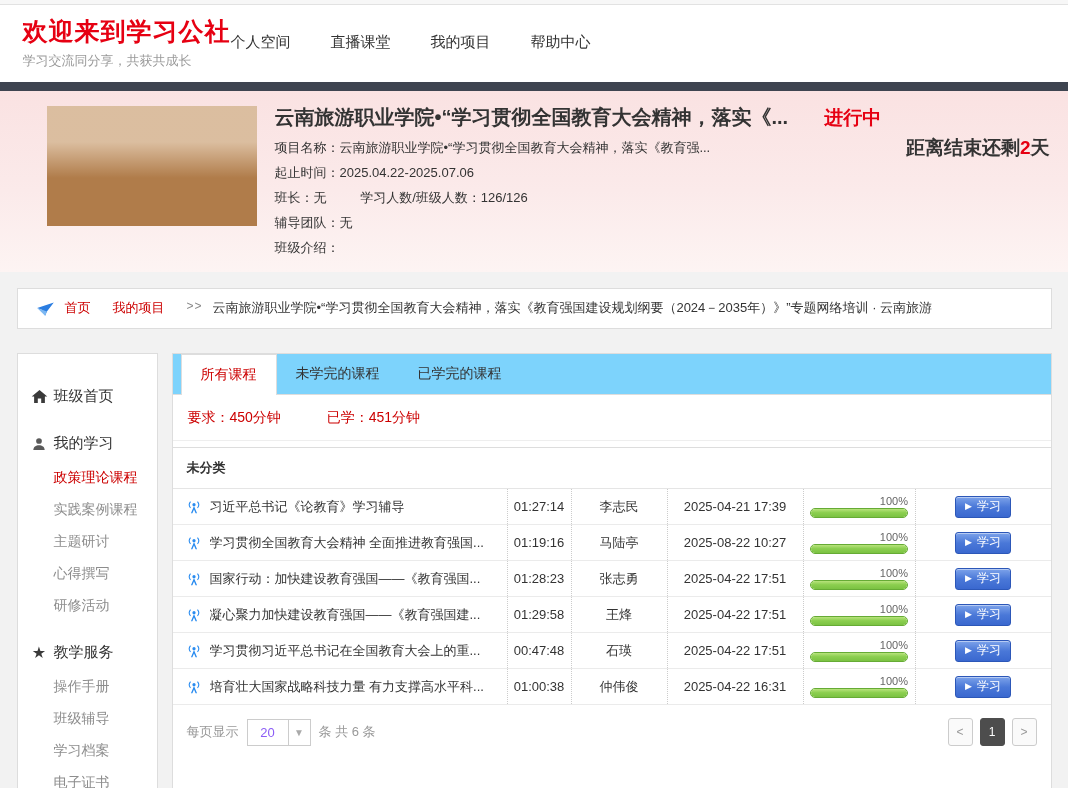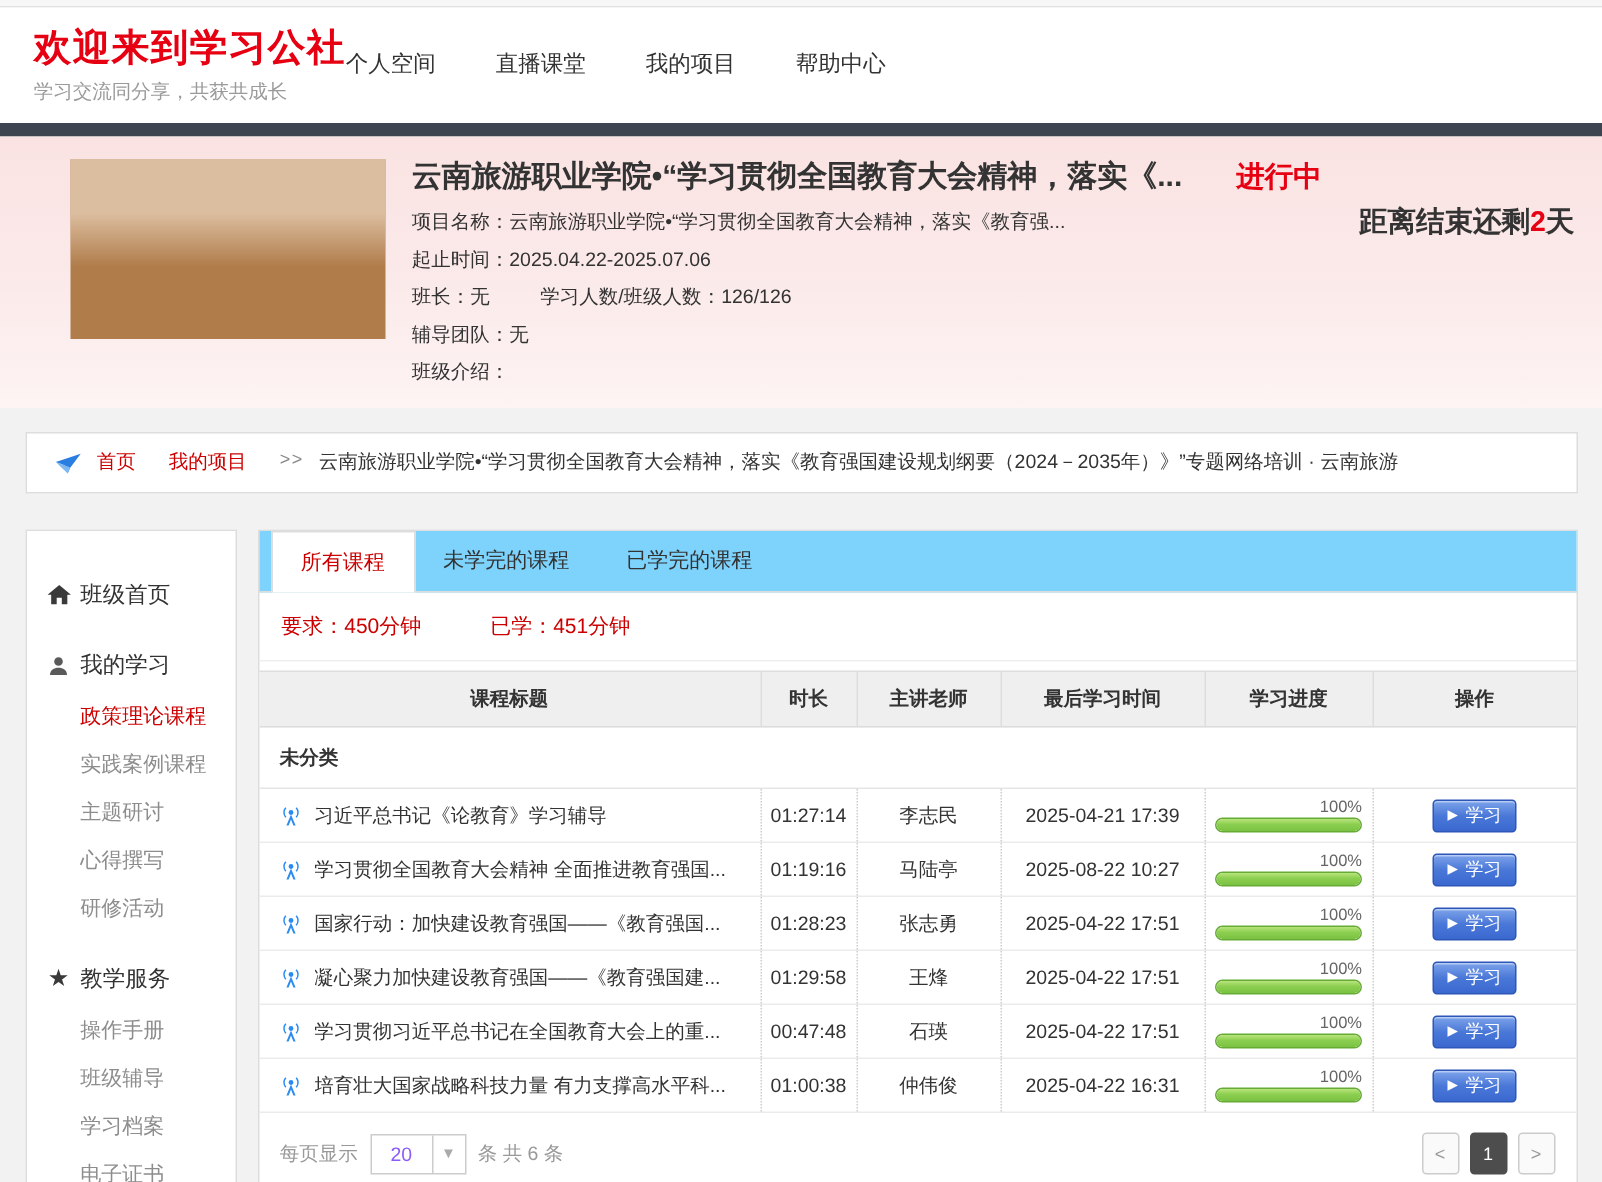--- a/index.html
+++ b/index.html
@@ -216,28 +216,20 @@
       <div class="tab">未学完的课程</div>
       <div class="tab">已学完的课程</div>
     </div>
 
     <div class="req-row">
       <span class="item"><span>要求：</span><span>450分钟</span></span>
       <span class="item"><span>已学：</span><span>451分钟</span></span>
     </div>
 
     <div class="table">
-      <div class="thead">
-        <div class="th c1">课程标题</div>
-        <div class="th c2">时长</div>
-        <div class="th c3">主讲老师</div>
-        <div class="th c4">最后学习时间</div>
-        <div class="th c5">学习进度</div>
-        <div class="th c6">操作</div>
-      </div>
 
       <div class="group-row">未分类</div>
 
       <div class="trow">
         <div class="td td-title c1">
           <svg class="cicon" viewBox="0 0 24 24">
             <circle cx="12" cy="8.5" r="2.4" fill="#2a8cf0"></circle>
             <path d="M12 10.5 L7.4 21.5 h2.2 L12 15.6 L14.4 21.5 h2.2 Z" fill="#2a8cf0"></path>
             <path d="M6.8 3.8 a7.2 7.2 0 0 0 0 9.4 M17.2 3.8 a7.2 7.2 0 0 1 0 9.4" stroke="#2a8cf0" stroke-width="1.6" fill="none"></path>
           </svg>

